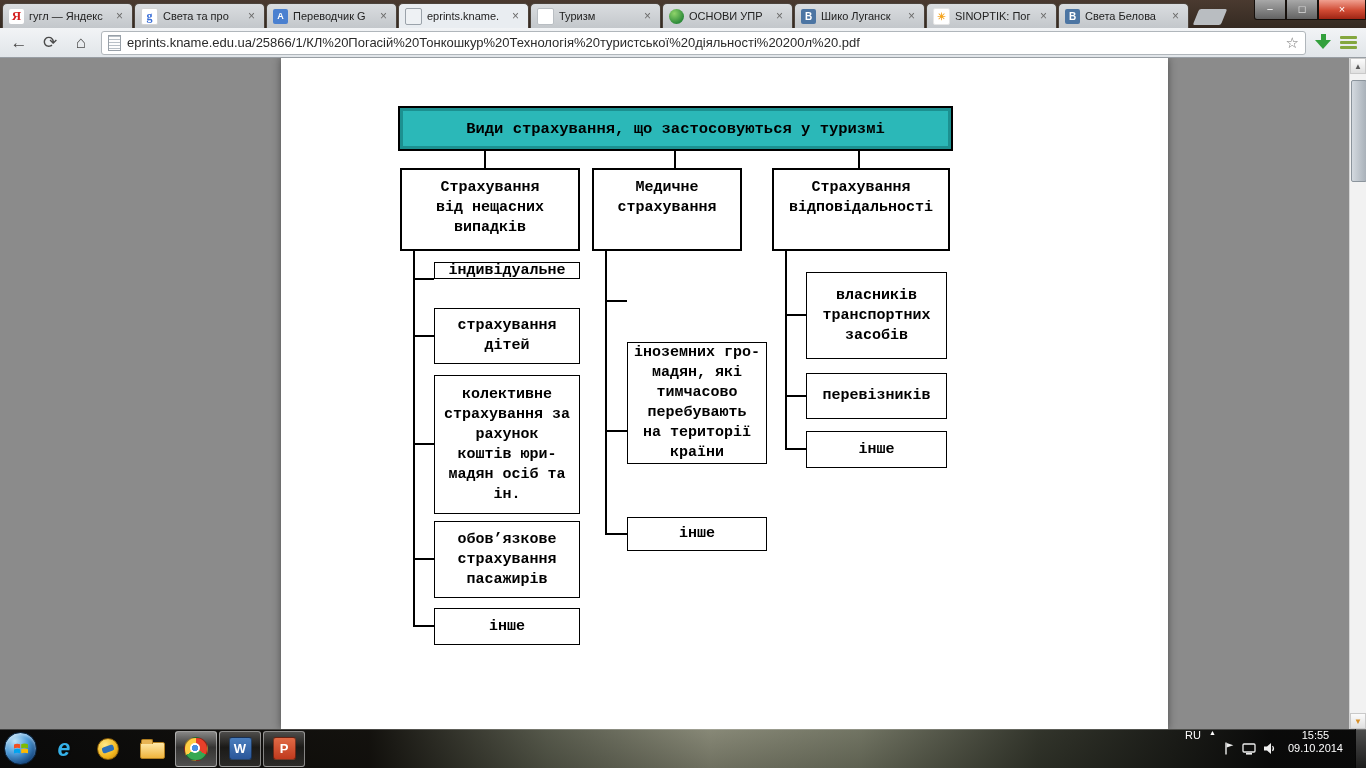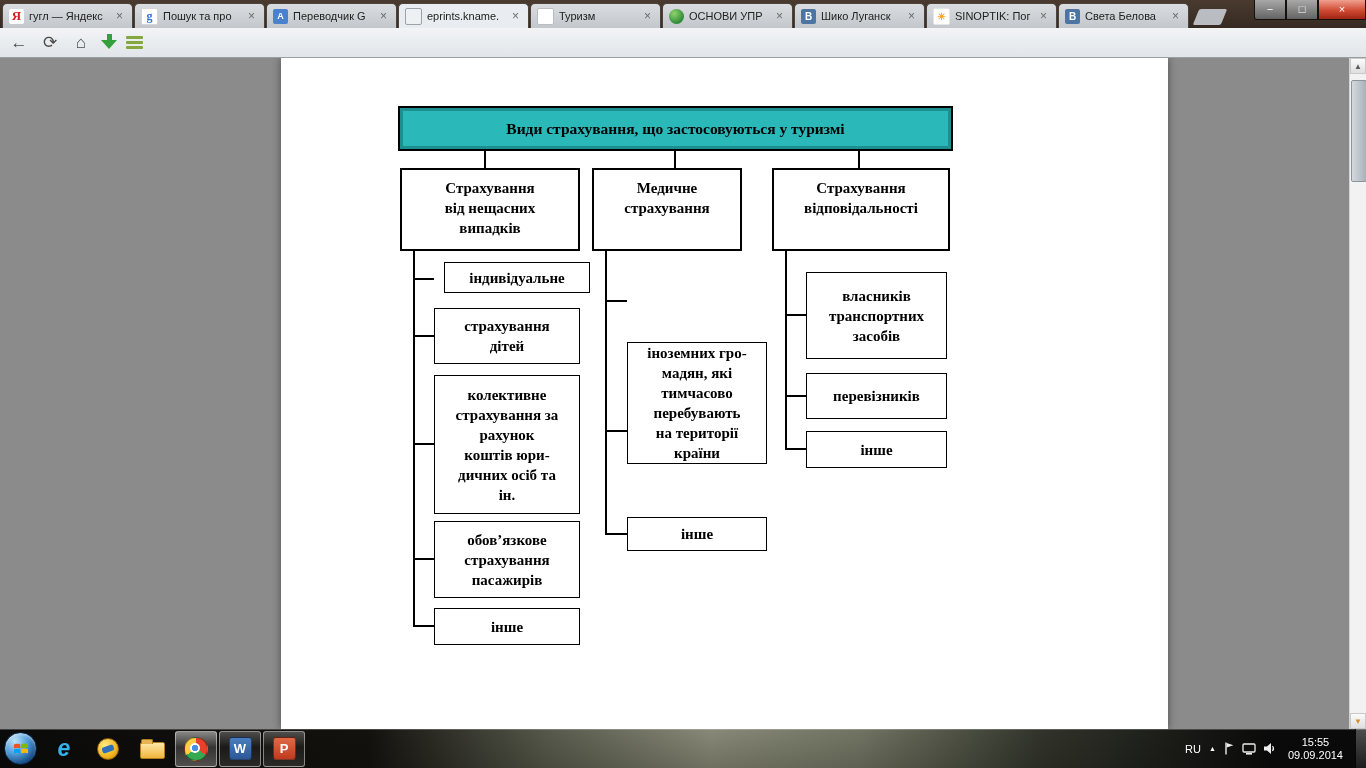--- a/index.html
+++ b/index.html
@@ -55,21 +55,21 @@
   .ext-dl .stem{width:5px;height:6px;background:#33a03c;}
   .ext-dl .head{width:0;height:0;border-left:8px solid transparent;border-right:8px solid transparent;
                 border-top:9px solid #33a03c;}
   .menu-btn{display:flex;flex-direction:column;justify-content:center;gap:2px;width:18px;height:24px;flex:none;}
   .menu-btn span{display:block;width:17px;height:3px;background:#84a73e;border-radius:1px;}
 
   
   .content{position:absolute;top:58px;left:0;right:0;bottom:39px;background:#8b8b8b;overflow:hidden;}
   .pdf-page{position:absolute;left:281px;top:0;width:887px;height:100%;background:#fff;
             box-shadow:0 0 8px rgba(0,0,0,.45);
-            font-family:Liberation Serif, serif;color:#000;}
+            font-family:Liberation Mono, monospace;color:#000;}
   .dbox{position:absolute;display:flex;align-items:center;justify-content:center;text-align:center;
         white-space:pre-line;background:#fff;font-weight:bold;font-size:15px;line-height:20px;
         box-sizing:border-box;}
   .rootbox{background:#2bb8b8;border:2px solid #000;box-shadow:inset 0 0 0 3px rgba(0,70,70,.35);
            font-size:15.5px;}
   .header{border:2px solid #000;align-items:flex-start;padding-top:8px;}
   .item{border:1.5px solid #000;}
   .ln{position:absolute;background:#000;}
   .caption{position:absolute;font-size:16px;line-height:24px;color:#000;}
   .cap1{text-indent:46px;text-align:justify;text-align-last:justify;}
@@ -113,42 +113,42 @@
                   background:#e8b453;border:1px solid #b07d1e;border-bottom:none;border-radius:2px 2px 0 0;}
   .chrome-ico{width:22px;height:22px;border-radius:50%;position:relative;border:1px solid rgba(0,0,0,.4);
               background:conic-gradient(#e8402a 0 33%,#36a852 33% 66%,#ffce44 66% 100%);}
   .chrome-ico::after{content:"";position:absolute;left:5px;top:5px;width:10px;height:10px;border-radius:50%;
               background:radial-gradient(circle,#4a90e2 0 3px,#fff 3px 5px);}
   .doc-ico{width:21px;height:21px;border-radius:3px;color:#fff;font-weight:bold;font-size:13px;
            display:flex;align-items:center;justify-content:center;border:1px solid rgba(0,0,0,.45);}
   .word{background:linear-gradient(#4a7ebd,#2b579a);}
   .ppt{background:linear-gradient(#e06a45,#c13a1e);}
 
-  .tray{display:flex;align-items:center;gap:8px;color:#fff;font-size:11px;height:100%;}
+  .tray{display:flex;gap:8px;color:#fff;font-size:11px;height:100%;}
   .tray-arrow{font-size:7px;line-height:7px;}
   .clock{text-align:center;line-height:13px;padding:0 4px;}
   .showdesk{width:11px;height:100%;border-left:1px solid rgba(0,0,0,.85);
             background:linear-gradient(rgba(255,255,255,.28),rgba(255,255,255,.08));box-sizing:border-box;}
   .trayicon{display:flex;align-items:center;justify-content:center;}
 </style>
 </head>
 <body>
 
 <div class="screen">
 
   <div class="titlebar">
     <div class="tabstrip">
       <div class="tab">
         <span class="fav fav-yandex">Я</span>
         <span class="tab-title">гугл — Яндекс</span>
         <span class="tab-close">×</span>
       </div>
       <div class="tab">
         <span class="fav fav-google">g</span>
-        <span class="tab-title">Пошук та про</span>
+        <span class="tab-title">Света та про</span>
         <span class="tab-close">×</span>
       </div>
       <div class="tab">
         <span class="fav fav-translate">A</span>
         <span class="tab-title">Переводчик G</span>
         <span class="tab-close">×</span>
       </div>
       <div class="tab active">
         <span class="fav fav-doc"></span>
         <span class="tab-title">eprints.kname.</span>
@@ -185,20 +185,25 @@
       <div class="wbtn min">−</div>
       <div class="wbtn max">□</div>
       <div class="wbtn close">×</div>
     </div>
   </div>
 
   <div class="toolbar">
     <div class="tbtn">←</div>
     <div class="tbtn">⟳</div>
     <div class="tbtn">⌂</div>
+    <div class="omnibox">
+      <span class="page-ico"></span>
+      <span class="url">eprints.kname.edu.ua/25866/1/КЛ%20Погасій%20Тонкошкур%20Технологія%20туристської%20діяльності%20200л%20.pdf</span>
+      <span class="star">☆</span>
+    </div>
     <div class="ext-dl">
       <span class="stem"></span>
         <span class="head"></span>
     </div>
     <div class="menu-btn">
       <span></span>
         <span></span>
         <span></span>
     </div>
   </div>
@@ -219,28 +224,28 @@
 страхування</div>
       <div class="dbox header" style="left:491px;top:110px;width:178px;height:83px">Страхування
 відповідальності</div>
 
       <div class="ln" style="left:132px;top:193px;width:2px;height:376px"></div>
       <div class="ln" style="left:132px;top:220px;width:21px;height:2px"></div>
       <div class="ln" style="left:132px;top:277px;width:21px;height:2px"></div>
       <div class="ln" style="left:132px;top:385px;width:21px;height:2px"></div>
       <div class="ln" style="left:132px;top:500px;width:21px;height:2px"></div>
       <div class="ln" style="left:132px;top:567px;width:21px;height:2px"></div>
-      <div class="dbox item" style="left:163px;top:204px;width:146px;height:31px">індивідуальне</div>
+      <div class="dbox item" style="left:153px;top:204px;width:146px;height:17px">індивідуальне</div>
       <div class="dbox item" style="left:153px;top:250px;width:146px;height:56px">страхування
 дітей</div>
       <div class="dbox item" style="left:153px;top:317px;width:146px;height:139px">колективне
 страхування за
 рахунок
 коштів юри-
-дичних осіб та
+мадян осіб та
 ін.</div>
       <div class="dbox item" style="left:153px;top:463px;width:146px;height:77px">обов’язкове
 страхування
 пасажирів</div>
       <div class="dbox item" style="left:153px;top:550px;width:146px;height:37px">інше</div>
 
       <div class="ln" style="left:324px;top:193px;width:2px;height:283px"></div>
       <div class="ln" style="left:324px;top:242px;width:22px;height:2px"></div>
       <div class="ln" style="left:324px;top:372px;width:22px;height:2px"></div>
       <div class="ln" style="left:324px;top:475px;width:22px;height:2px"></div>
@@ -317,18 +322,18 @@
           </svg>
       </span>
       <span class="trayicon">
         <svg width="12" height="11" viewBox="0 0 12 11">
             <polygon points="0,3.5 3,3.5 7,0 7,11 3,7.5 0,7.5" fill="#eee"></polygon>
             <path d="M8.5,3 Q10.5,5.5 8.5,8" stroke="#eee" fill="none" stroke-width="1.2"></path>
           </svg>
       </span>
       <div class="clock">
         <div>15:55</div>
-        <div>09.09.2014</div>
+        <div>09.10.2014</div>
       </div>
       <div class="showdesk"></div>
     </div>
   </div>
 </div>
 
 </body></html>

